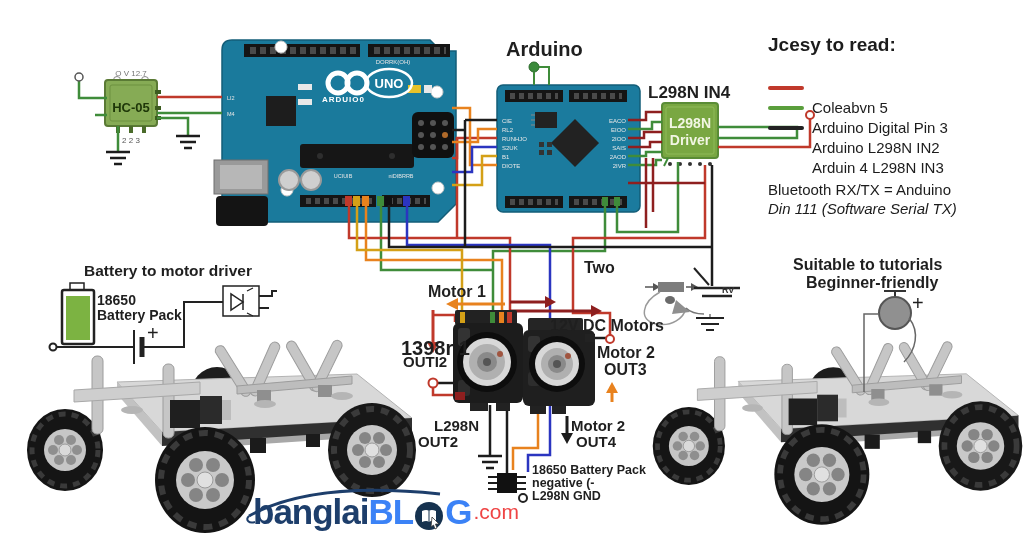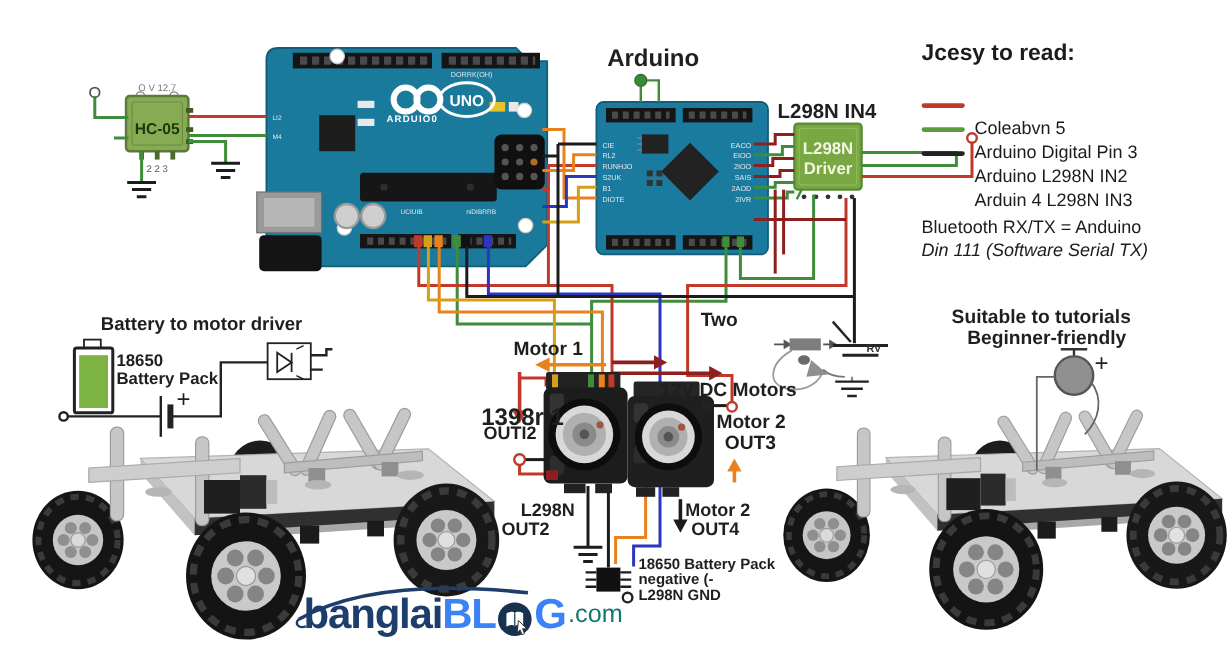--- a/index.html
+++ b/index.html
@@ -12,21 +12,21 @@
   .legend{position:absolute;left:768px;top:34px;z-index:2;}
   .legend .ttl{font-size:19px;font-weight:700;color:#1c1c1c;margin-bottom:24px;}
   .legend .row{display:flex;align-items:center;margin-bottom:5px;height:15px;}
   .legend .sw{display:inline-block;width:36px;height:4px;border-radius:2px;margin-right:8px;flex:0 0 36px;}
   .legend .lb{font-size:15px;font-weight:500;color:#1c1c1c;}
   .legend .note{font-size:15px;font-weight:500;color:#1c1c1c;line-height:19px;margin-top:4px;}
   .wm{position:absolute;left:253px;top:492px;z-index:3;display:flex;align-items:center;}
   .wm .p1{font-size:35px;font-weight:700;color:#1d3e6b;letter-spacing:-1px;}
   .wm .p2{font-size:35px;font-weight:700;color:#3b82f6;letter-spacing:-1px;}
   .wm .book{position:relative;top:4px;display:inline-block;width:30px;height:30px;margin:0 1px;}
-  .wm .p3{font-size:21px;font-weight:500;color:#0f766e;margin-left:2px;}
+  .wm .p3{font-size:21px;font-weight:500;color:#ef4444;margin-left:2px;}
 </style>
 </head>
 <body>
 
 <div id="stage">
 
 <svg id="diagram" width="1024" height="559" viewBox="0 0 1024 559" xmlns="http://www.w3.org/2000/svg">
 
   <defs>
     <g id="robocar">

